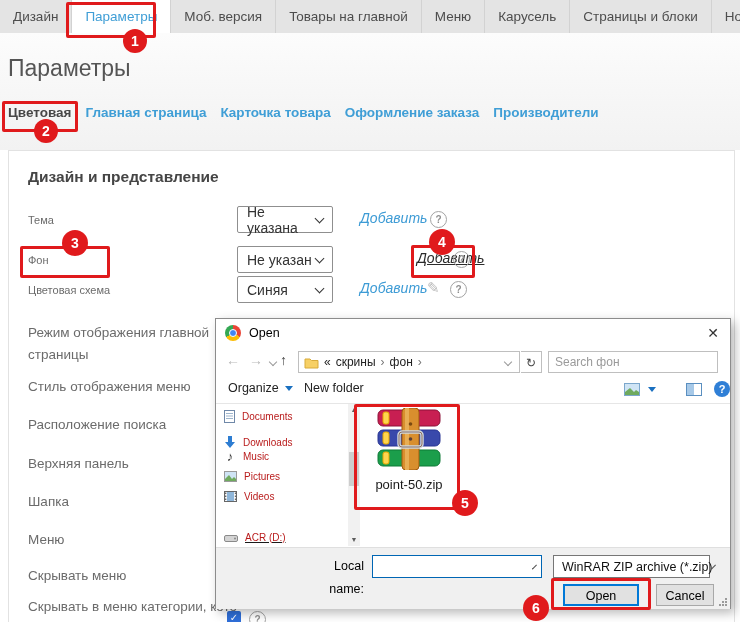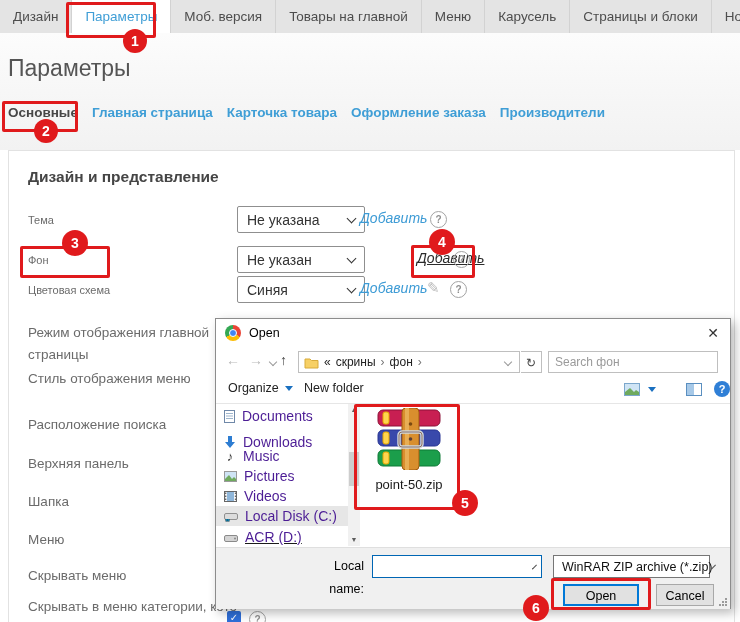--- a/index.html
+++ b/index.html
@@ -19,21 +19,21 @@
   .subtab{color:#3f9ed6;white-space:nowrap;cursor:pointer;}
   .subtab.current{color:#474747;}
   .tri-down{width:0;height:0;border-left:4px solid transparent;border-right:4px solid transparent;border-top:5px solid #555;}
 
   
   .card{left:8px;top:150px;width:725px;height:472px;background:#fff;border:1px solid #e2e2e2;border-bottom:none;}
   .section-title{left:28px;top:168px;font-size:15.5px;font-weight:bold;color:#454545;}
   .frow{left:0;top:0;width:740px;height:28px;}
   .flabel{color:#6b6b6b;font-size:13.5px;line-height:22px;}
   .row-label{left:28px;top:0;line-height:28px;color:#6b6b6b;font-size:11px;}
-  .sel{left:237px;top:0;width:128px;height:27px;border:1px solid #8f8f8f;border-radius:2px;background:#fff;display:flex;align-items:center;box-sizing:border-box;cursor:pointer;}
+  .sel{left:237px;top:0;width:96px;height:27px;border:1px solid #8f8f8f;border-radius:2px;background:#fff;display:flex;align-items:center;box-sizing:border-box;cursor:pointer;}
   .sel span{padding-left:9px;font-size:14px;color:#333;flex:1;}
   .chev{width:6px;height:6px;border-right:1.6px solid #333;border-bottom:1.6px solid #333;transform:rotate(45deg);margin-right:9px;margin-top:-3px;}
   .addlink{top:4px;font-size:14px;font-style:italic;color:#3d9bd5;cursor:pointer;}
   .addlink.hovered{color:#2b2b2b;text-decoration:underline;}
   .qmark{top:5px;width:15px;height:15px;border:1px solid #a3a3a3;border-radius:50%;color:#8f8f8f;font-size:10px;font-weight:bold;text-align:center;line-height:15px;}
   .pencil{top:3px;font-size:15px;color:#b9b9b9;}
 
   
   .dialog{left:215px;top:318px;width:516px;height:291px;background:#fff;border:1px solid #8c8c8c;box-sizing:border-box;box-shadow:4px 4px 10px rgba(0,0,0,.28);z-index:30;font-size:12px;color:#1a1a1a;}
   .dlg-titlebar{left:0;top:0;width:100%;height:28px;background:#fff;}
@@ -49,21 +49,21 @@
   .crumbbox .txt{font-size:12px;color:#222;margin-right:5px;}
   .searchbox{left:332px;top:4px;width:170px;height:22px;border:1px solid #bfbfbf;background:#fff;display:flex;align-items:center;box-sizing:border-box;}
   .searchbox input{border:none;outline:none;flex:1;font-size:12px;padding-left:6px;font-family:"Liberation Sans",sans-serif;color:#444;background:transparent;}
   .searchbox input::placeholder{color:#9a9a9a;}
   .refreshbox{left:305px;top:4px;width:21px;height:22px;border:1px solid #bfbfbf;border-left:none;background:#fff;text-align:center;line-height:22px;font-size:12px;color:#444;box-sizing:border-box;cursor:pointer;}
   .toolbar{left:0;top:58px;width:100%;height:26px;}
   .tool{font-size:12.5px;color:#222;display:flex;align-items:center;gap:6px;cursor:pointer;}
   .dlg-content{left:0;top:84px;width:100%;height:144px;border-top:1px solid #e6e6e6;box-sizing:border-box;}
   .side-item{left:0;width:132px;height:20px;display:flex;align-items:center;padding-left:8px;box-sizing:border-box;cursor:pointer;}
   .side-item.selected{background:#e6e6e6;}
-  .side-item .lbl{font-size:14px;color:#4c1d95;margin-left:7px;white-space:nowrap;}
+  .side-item .lbl{font-size:10px;color:#b91c1c;margin-left:7px;white-space:nowrap;}
   .vscroll{left:132px;top:0;width:12px;height:142px;background:#f1f1f1;}
   .vscroll .thumb{position:absolute;left:1px;top:48px;width:10px;height:34px;background:#cdcdcd;}
   .vscroll .arr{position:absolute;left:0;width:12px;height:12px;font-size:7px;color:#5c5c5c;text-align:center;line-height:12px;}
   .file-tile{left:143px;top:4px;width:100px;text-align:center;cursor:pointer;}
   .file-tile .fname{font-size:13px;color:#1a1a1a;margin-top:4px;}
   .dlg-footer{left:0;top:228px;width:100%;height:62px;background:#f0f0f0;border-top:1px solid #dfdfdf;box-sizing:border-box;}
   .fn-label{left:84px;top:7px;width:64px;text-align:right;font-size:12.5px;line-height:23px;color:#000;}
   .fn-input{left:156px;top:7px;width:170px;height:23px;background:#fff;border:1px solid #0066b4;box-sizing:border-box;display:flex;align-items:center;}
   .fn-input input{border:none;outline:none;flex:1;font-size:12px;padding-left:4px;font-family:"Liberation Sans",sans-serif;}
   .ft-select{left:337px;top:7px;width:157px;height:23px;background:#fff;border:1px solid #767676;box-sizing:border-box;display:flex;align-items:center;cursor:pointer;}
@@ -100,21 +100,21 @@
     <div class="tab">Моб. версия</div>
     <div class="tab">Товары на главной</div>
     <div class="tab">Меню</div>
     <div class="tab">Карусель</div>
     <div class="tab">Страницы и блоки</div>
     <div class="tab">Новости</div>
   </div>
 
   <div class="ab page-title">Параметры</div>
   <div class="ab subtabs">
-    <div class="subtab current">Основные</div>
+    <div class="subtab current">Цветовая</div>
     <div class="subtab">Главная страница</div>
     <div class="subtab">Карточка товара</div>
     <div class="subtab">Оформление заказа</div>
     <div class="subtab">Производители</div>
 
   </div>
 
   <div class="ab card"></div>
   <div class="ab section-title">Дизайн и представление</div>
 
@@ -143,21 +143,21 @@
     <div class="ab sel">
       <span>Синяя</span>
       <i class="chev"></i>
     </div>
     <div class="ab addlink" style="left:360px;">Добавить</div>
     <div class="ab pencil" style="left:427px;">✎</div>
     <div class="ab qmark" style="left:450px;">?</div>
   </div>
 
   <div class="ab flabel" style="left:28px;top:322px;width:200px;">Режим отображения главной страницы</div>
-  <div class="ab flabel" style="left:28px;top:368px;">Стиль отображения меню</div>
+  <div class="ab flabel" style="left:28px;top:376px;">Стиль отображения меню</div>
   <div class="ab flabel" style="left:28px;top:414px;">Расположение поиска</div>
   <div class="ab flabel" style="left:28px;top:453px;">Верхняя панель</div>
   <div class="ab flabel" style="left:28px;top:491px;">Шапка</div>
   <div class="ab flabel" style="left:28px;top:529px;">Меню</div>
   <div class="ab flabel" style="left:28px;top:565px;">Скрывать меню</div>
   <div class="ab flabel" style="left:28px;top:596px;white-space:nowrap;">Скрывать в меню категории, кото</div>
   <div class="ab flabel" style="left:28px;top:617px;white-space:nowrap;">рые не помещаются в экран</div>
 
   <div class="ab chk">✓</div>
   <div class="ab qmark chk-q" style="top:611px;">?</div>
@@ -249,31 +249,20 @@
             <rect x="0.5" y="0.5" width="12" height="10" fill="#fff" stroke="#666"></rect>
             <rect x="3" y="1" width="7" height="9" fill="#8fb6d9"></rect>
             <rect x="1" y="1.5" width="1.4" height="1.6" fill="#666"></rect>
             <rect x="1" y="4.5" width="1.4" height="1.6" fill="#666"></rect>
             <rect x="1" y="7.5" width="1.4" height="1.6" fill="#666"></rect>
             <rect x="10.8" y="1.5" width="1.4" height="1.6" fill="#666"></rect>
             <rect x="10.8" y="4.5" width="1.4" height="1.6" fill="#666"></rect>
             <rect x="10.8" y="7.5" width="1.4" height="1.6" fill="#666"></rect>
           </svg>
         <span class="lbl">Videos</span>
-      </div>
-      <div class="side-item selected ab" style="top:102px;">
-        <svg width="14" height="11">
-            <rect x="0.5" y="2.5" width="13" height="6" rx="1.5" fill="#dcdcdc" stroke="#909090"></rect>
-            <rect x="1.5" y="8" width="4" height="2.5" fill="#2b2b2b"></rect>
-            <rect x="1.8" y="8.3" width="1.6" height="0.8" fill="#00adef"></rect>
-            <rect x="3.7" y="8.3" width="1.6" height="0.8" fill="#00adef"></rect>
-            <rect x="1.8" y="9.4" width="1.6" height="0.8" fill="#00adef"></rect>
-            <rect x="3.7" y="9.4" width="1.6" height="0.8" fill="#00adef"></rect>
-          </svg>
-        <span class="lbl">Local Disk (C:)</span>
       </div>
       <div class="side-item ab" style="top:123px;text-decoration:underline;">
         <svg width="14" height="11">
             <rect x="0.5" y="3.5" width="13" height="6" rx="1.5" fill="#d4d4d4" stroke="#8a8a8a"></rect>
             <circle cx="11" cy="6.5" r="1" fill="#8a8a8a"></circle>
           </svg>
         <span class="lbl">ACR (D:)</span>
       </div>
 
       <div class="vscroll ab">

